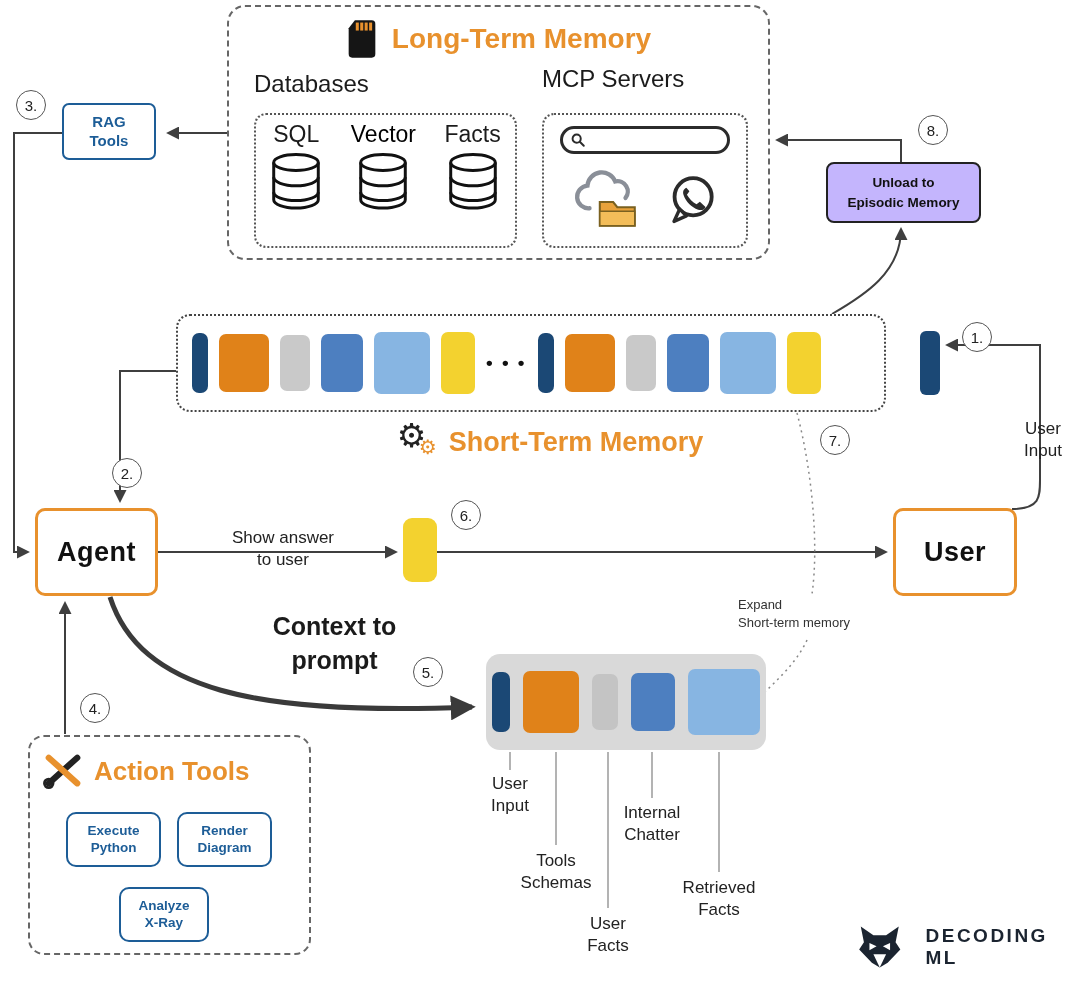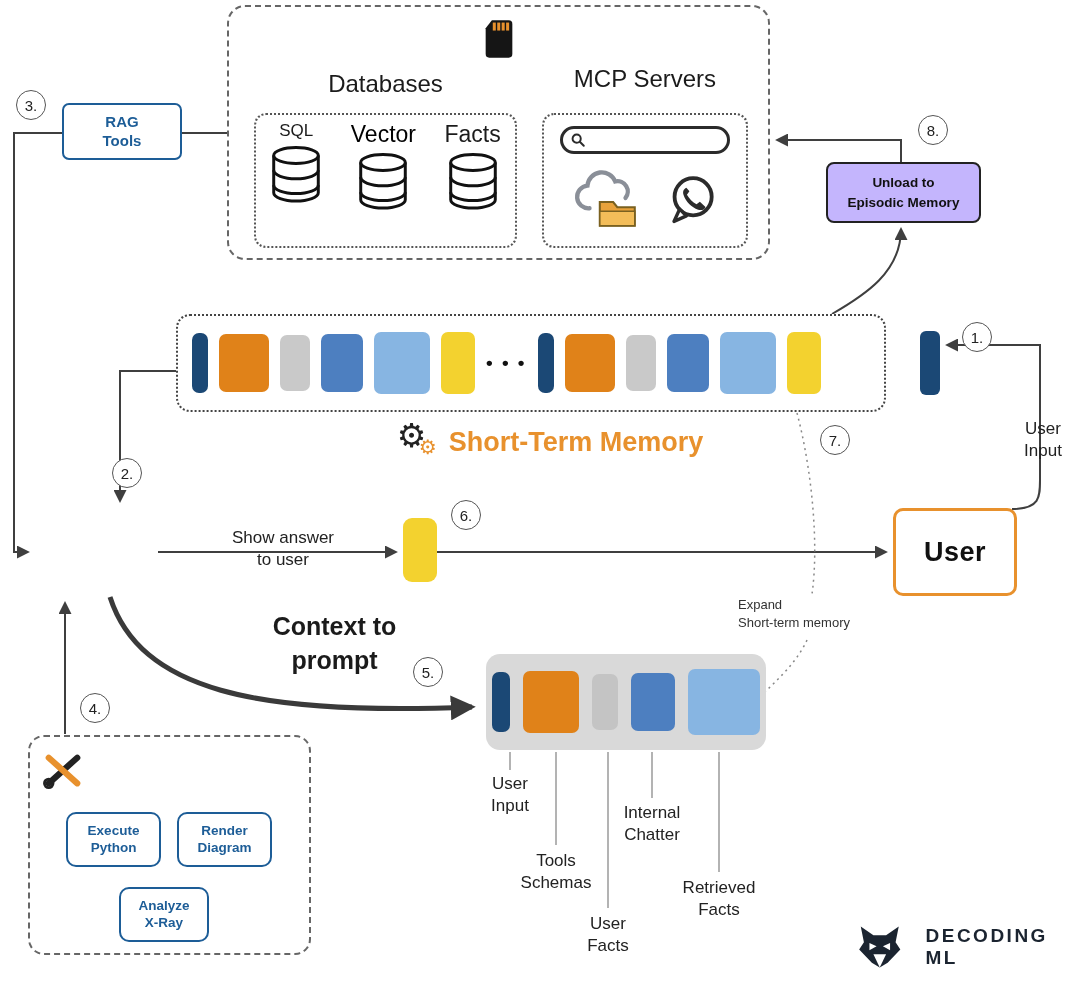--- a/index.html
+++ b/index.html
@@ -83,42 +83,43 @@
   <div class="step" style="left:451px;top:500px">
       <span>6.</span>
     </div>
   <div class="step" style="left:413px;top:657px">
       <span>5.</span>
     </div>
   <div class="step" style="left:80px;top:693px">
       <span>4.</span>
     </div>
 
-  <div class="abs" style="left:62px;top:103px;width:120px;height:57px;border:2.5px solid #1d5d97;border-radius:7px;background:#fff;display:flex;align-items:center;justify-content:center">
+  <div class="abs" style="left:62px;top:103px;width:94px;height:57px;border:2.5px solid #1d5d97;border-radius:7px;background:#fff;display:flex;align-items:center;justify-content:center">
     <span class="pre" style="color:#1d5d97;font-weight:bold;font-size:15px;text-align:center;line-height:1.25">RAG
 Tools</span>
   </div>
 
   <div class="dashed-box" style="left:227px;top:5px;width:543px;height:255px">
     <div class="abs" style="left:0;top:12px;width:100%;display:flex;align-items:center;justify-content:center;gap:14px">
       <svg width="32" height="40" viewBox="0 0 36 44">
         <path d="M10 1 h19 a4 4 0 0 1 4 4 v34 a4 4 0 0 1 -4 4 h-22 a4 4 0 0 1 -4 -4 V10 z" fill="#151515"></path>
         <rect x="11" y="3.5" width="3.4" height="9" fill="#e8912d"></rect>
         <rect x="16" y="3.5" width="3.4" height="9" fill="#e8912d"></rect>
         <rect x="21" y="3.5" width="3.4" height="9" fill="#e8912d"></rect>
         <rect x="26" y="3.5" width="3.4" height="9" fill="#e8912d"></rect>
       </svg>
-    </div>
-    <div class="abs" style="left:25px;top:63px;width:263px;text-align:center;font-size:24px;color:#1b1b1b">Databases</div>
-    <div class="abs" style="left:313px;top:58px;width:206px;text-align:center;font-size:24px;color:#1b1b1b">MCP Servers</div>
+      <span class="orange-title" style="font-size:28px">Long-Term Memory</span>
+    </div>
+    <div class="abs" style="left:25px;top:63px;width:263px;text-align:left;font-size:24px;color:#1b1b1b">Databases</div>
+    <div class="abs" style="left:313px;top:58px;width:206px;font-size:24px;color:#1b1b1b">MCP Servers</div>
 
     <div class="dotted-box" style="left:25px;top:106px;width:263px;height:135px">
       <div style="display:flex;justify-content:space-around;align-items:flex-start;height:100%;padding-top:6px">
         <div class="col">
-          <span style="font-size:17px;color:#1b1b1b">SQL</span>
+          <span style="font-size:23px;color:#1b1b1b">SQL</span>
           <svg width="52" height="60" viewBox="0 0 56 64">
             <path d="M4 11 v40 a24 9 0 0 0 48 0 v-40" fill="#fff" stroke="#111" stroke-width="3.2"></path>
             <ellipse cx="28" cy="11" rx="24" ry="8.5" fill="#fff" stroke="#111" stroke-width="3.2"></ellipse>
             <path d="M4 27 a24 9 0 0 0 48 0" fill="none" stroke="#111" stroke-width="3.2"></path>
             <path d="M4 43 a24 9 0 0 0 48 0" fill="none" stroke="#111" stroke-width="3.2"></path>
           </svg>
         </div>
         <div class="col">
           <span style="font-size:23px;color:#000000">Vector</span>
           <svg width="52" height="60" viewBox="0 0 56 64">
@@ -190,20 +191,23 @@
     <span style="position:relative;display:inline-block;width:44px;height:44px">
       <span style="position:absolute;left:0;top:-4px;font-size:33px;color:#222">⚙</span>
       <span style="position:absolute;left:22px;top:15px;font-size:20px;color:#e8912d">⚙</span>
     </span>
     <span class="orange-title" style="font-size:27px">Short-Term Memory</span>
   </div>
 
   <div class="abs small-label pre" style="left:1012px;top:418px;width:62px">User
 Input</div>
 
+  <div class="io-box" style="left:35px;top:508px;width:123px;height:88px">
+    <span>Agent</span>
+  </div>
   <div class="io-box" style="left:893px;top:508px;width:124px;height:88px">
     <span>User</span>
   </div>
 
   <div class="abs small-label pre" style="left:213px;top:527px;width:140px">Show answer
 to user</div>
   <div class="block c-yellow abs" style="left:403px;top:518px;width:34px;height:64px;border-radius:9px"></div>
 
   <div class="abs pre" style="left:242px;top:610px;width:185px;font-size:25px;font-weight:bold;color:#1b1b1b;text-align:center;line-height:1.35">Context to
 prompt</div>
@@ -232,20 +236,21 @@
   <div class="abs small-label pre" style="left:670px;top:877px;width:98px">Retrieved
 Facts</div>
 
   <div class="dashed-box" style="left:28px;top:735px;width:283px;height:220px;border-radius:16px">
     <div class="abs" style="left:12px;top:15px;display:flex;align-items:center;gap:10px">
       <svg width="42" height="38" viewBox="0 0 44 40">
         <line x1="7" y1="33" x2="37" y2="6" stroke="#222" stroke-width="6.5" stroke-linecap="round"></line>
         <line x1="7" y1="6" x2="37" y2="33" stroke="#e8912d" stroke-width="6.5" stroke-linecap="round"></line>
         <circle cx="7" cy="33" r="4.5" fill="none" stroke="#222" stroke-width="3"></circle>
       </svg>
+      <span class="orange-title" style="font-size:26px">Action Tools</span>
     </div>
     <div class="blue-btn pre" style="left:36px;top:75px;width:95px;height:55px">Execute
 Python</div>
     <div class="blue-btn pre" style="left:147px;top:75px;width:95px;height:55px">Render
 Diagram</div>
     <div class="blue-btn pre" style="left:89px;top:150px;width:90px;height:55px">Analyze
 X-Ray</div>
   </div>
 
   <div class="abs" style="left:856px;top:922px;display:flex;align-items:center;gap:22px">

